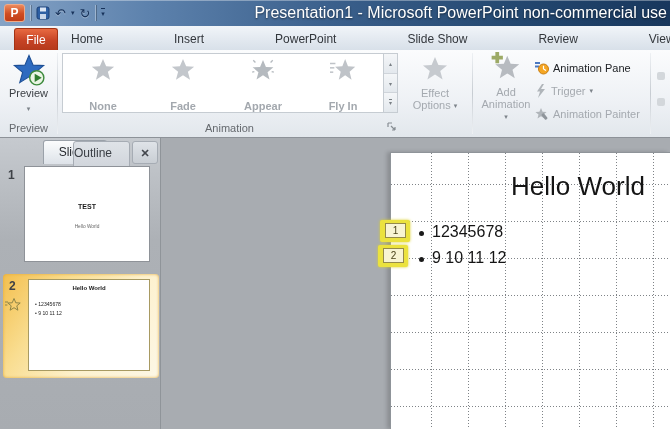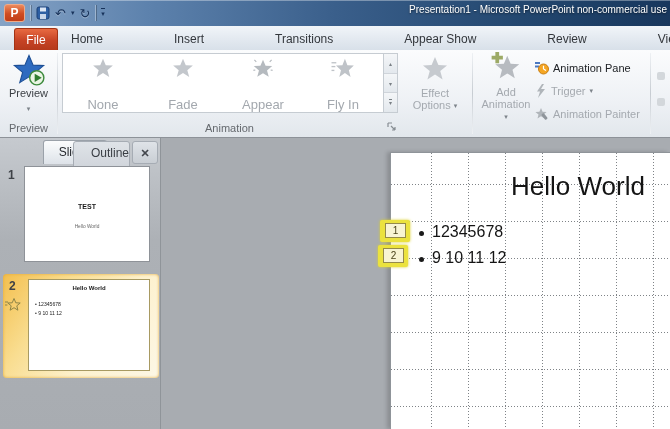--- a/index.html
+++ b/index.html
@@ -11,21 +11,21 @@
   .titlebar{position:absolute;left:0;top:0;width:670px;height:26px;
     background:linear-gradient(to right,#85a3c6 0%,#5d82ad 22%,#3a5f8b 50%,#23476f 78%,var(--titlebar-right,#18375d) 100%);
     box-shadow:inset 0 1px 0 rgba(255,255,255,.35);}
   .qat{position:absolute;left:4px;top:2px;height:22px;display:flex;align-items:center;gap:5px;}
   .logo{width:21px;height:18px;border-radius:3px;border:1px solid #f0a987;
     background:linear-gradient(#ec8a5e,#cf4c22 55%,#c03e18);color:#fff;font-weight:bold;
     font-size:12px;display:flex;align-items:center;justify-content:center;}
   .qat-sep{width:1px;height:16px;background:rgba(255,255,255,.35);box-shadow:1px 0 0 rgba(0,0,0,.25);}
   .qat-glyph{font-size:13px;color:#17325a;line-height:1;text-shadow:0 1px 0 rgba(255,255,255,.3);}
   .qat-dd{font-size:7px;color:#17325a;}
-  .title-text{position:absolute;right:3px;top:4px;color:#fff;font-size:10px;
+  .title-text{position:absolute;right:3px;top:4px;color:#fff;font-size:16px;
     text-shadow:0 1px 2px rgba(0,0,0,.55);white-space:nowrap;}
 
   
   .tabrow{position:absolute;left:0;top:26px;width:670px;height:24px;
     background:linear-gradient(#f1f5f9,#e3e9f0 55%,#d8e0e9);}
   .file-tab{position:absolute;left:14px;top:2px;width:44px;height:22px;border-radius:3px 3px 0 0;
     background:linear-gradient(#e86a41,var(--file-tab,#c64325) 55%,#b53a1c);
     border:1px solid #a23315;border-bottom:none;color:#fff;font-size:12px;
     display:flex;align-items:center;justify-content:center;}
   .tabs{position:absolute;left:58px;top:2px;height:22px;display:flex;gap:45px;}
@@ -44,21 +44,21 @@
   .dis{color:#a4a9af !important;}
   .dd-arrow{font-size:7px;color:#7d838a;vertical-align:middle;}
 
   .grp-preview{position:absolute;left:0;top:0;bottom:0;width:57px;}
   .preview-btn{position:absolute;left:6px;top:3px;width:45px;height:62px;text-align:center;}
   .preview-btn svg{display:block;margin:0 auto;}
 
   .gallery{position:absolute;left:62px;top:3px;width:322px;height:60px;background:#fff;
     border:1px solid #c6ccd2;display:flex;}
   .gal-item{flex:1;display:flex;flex-direction:column;align-items:center;padding-top:3px;}
-  .gal-item .lbl{font-size:13px;color:#a3a8ae;margin-top:17px;}
+  .gal-item .lbl{font-size:11px;color:#a3a8ae;margin-top:17px;font-weight:bold;}
   .gal-scroll{position:absolute;left:384px;top:3px;width:14px;height:60px;
     border:1px solid #c6ccd2;border-left:none;display:flex;flex-direction:column;}
   .gal-scroll div{flex:1;background:linear-gradient(#f4f6f8,#e3e8ed);border-bottom:1px solid #cfd4da;
     font-size:6px;color:#7a8086;display:flex;align-items:center;justify-content:center;}
   .gal-scroll div:last-child{border-bottom:none;}
   .more-bar{display:inline-block;border-top:1px solid #7a8086;padding-top:1px;font-size:6px;line-height:5px;}
 
   .launcher{position:absolute;left:387px;top:72px;width:10px;height:10px;}
 
   .grp-effect{position:absolute;left:403px;top:0;bottom:0;width:64px;text-align:center;}
@@ -75,21 +75,21 @@
 
   
   .panel{position:absolute;left:0;top:138px;width:161px;height:291px;
     background:linear-gradient(#c6cacf,#adb1b6 35%,#a8acb1);border-right:1px solid #8f9499;}
   .panel-tabs{position:absolute;left:0;top:2px;right:0;height:24px;}
   .ptab-slides{position:absolute;left:7px;top:0;width:64px;height:24px;
     background:linear-gradient(#fbfcfd,#e9edf1 60%,#dde2e8);border:1px solid #9aa1a9;border-bottom:none;
     border-radius:3px 3px 0 0;font-size:12px;color:#26292e;text-align:center;line-height:23px;margin-left:36px;}
   .ptab-outline{position:absolute;left:73px;top:1px;width:57px;height:40px;
     background:linear-gradient(#dfe3e8,#c9ced4);border:1px solid #a6acb4;
-    border-radius:3px 3px 0 0;font-size:12px;color:#3a3e44;text-align:right;line-height:22px;}
+    border-radius:3px 3px 0 0;font-size:12px;color:#3a3e44;text-align:left;line-height:22px;}
   .ptab-close{position:absolute;left:132px;top:1px;width:26px;height:23px;
     background:linear-gradient(#dfe3e8,#c9ced4);border:1px solid #a6acb4;border-radius:3px;
     font-size:11px;color:#43474d;text-align:center;line-height:22px;font-weight:bold;}
 
   .s1-num{position:absolute;left:8px;top:30px;font-size:12px;font-weight:bold;color:#3e4247;}
   .thumb1{position:absolute;left:24px;top:28px;width:126px;height:96px;background:#fff;
     border:1px solid #8e9298;}
   .thumb1 .t-title{position:absolute;left:0;right:0;top:36px;text-align:center;
     font-size:7px;font-weight:bold;color:#1a1a1a;}
   .thumb1 .t-sub{position:absolute;left:0;right:0;top:56px;text-align:center;
@@ -146,22 +146,22 @@
       <span class="qat-dd" style="border-top:1px solid #17325a;padding-top:1px;">▾</span>
     </div>
     <span class="title-text">Presentation1  -  Microsoft PowerPoint non-commercial use</span>
   </div>
 
   <div class="tabrow">
     <div class="file-tab">File</div>
     <div class="tabs">
       <span class="tab">Home</span>
       <span class="tab">Insert</span>
-      <span class="tab">Transitions</span>
-      <span class="tab">Appear Show</span>
+      <span class="tab">PowerPoint</span>
+      <span class="tab">Slide Show</span>
       <span class="tab">Review</span>
       <span class="tab">View</span>
     </div>
   </div>
 
   <div class="ribbon">
 
     <div class="grp-preview">
       <div class="preview-btn">
         <svg width="34" height="34" viewBox="0 0 24 24">

